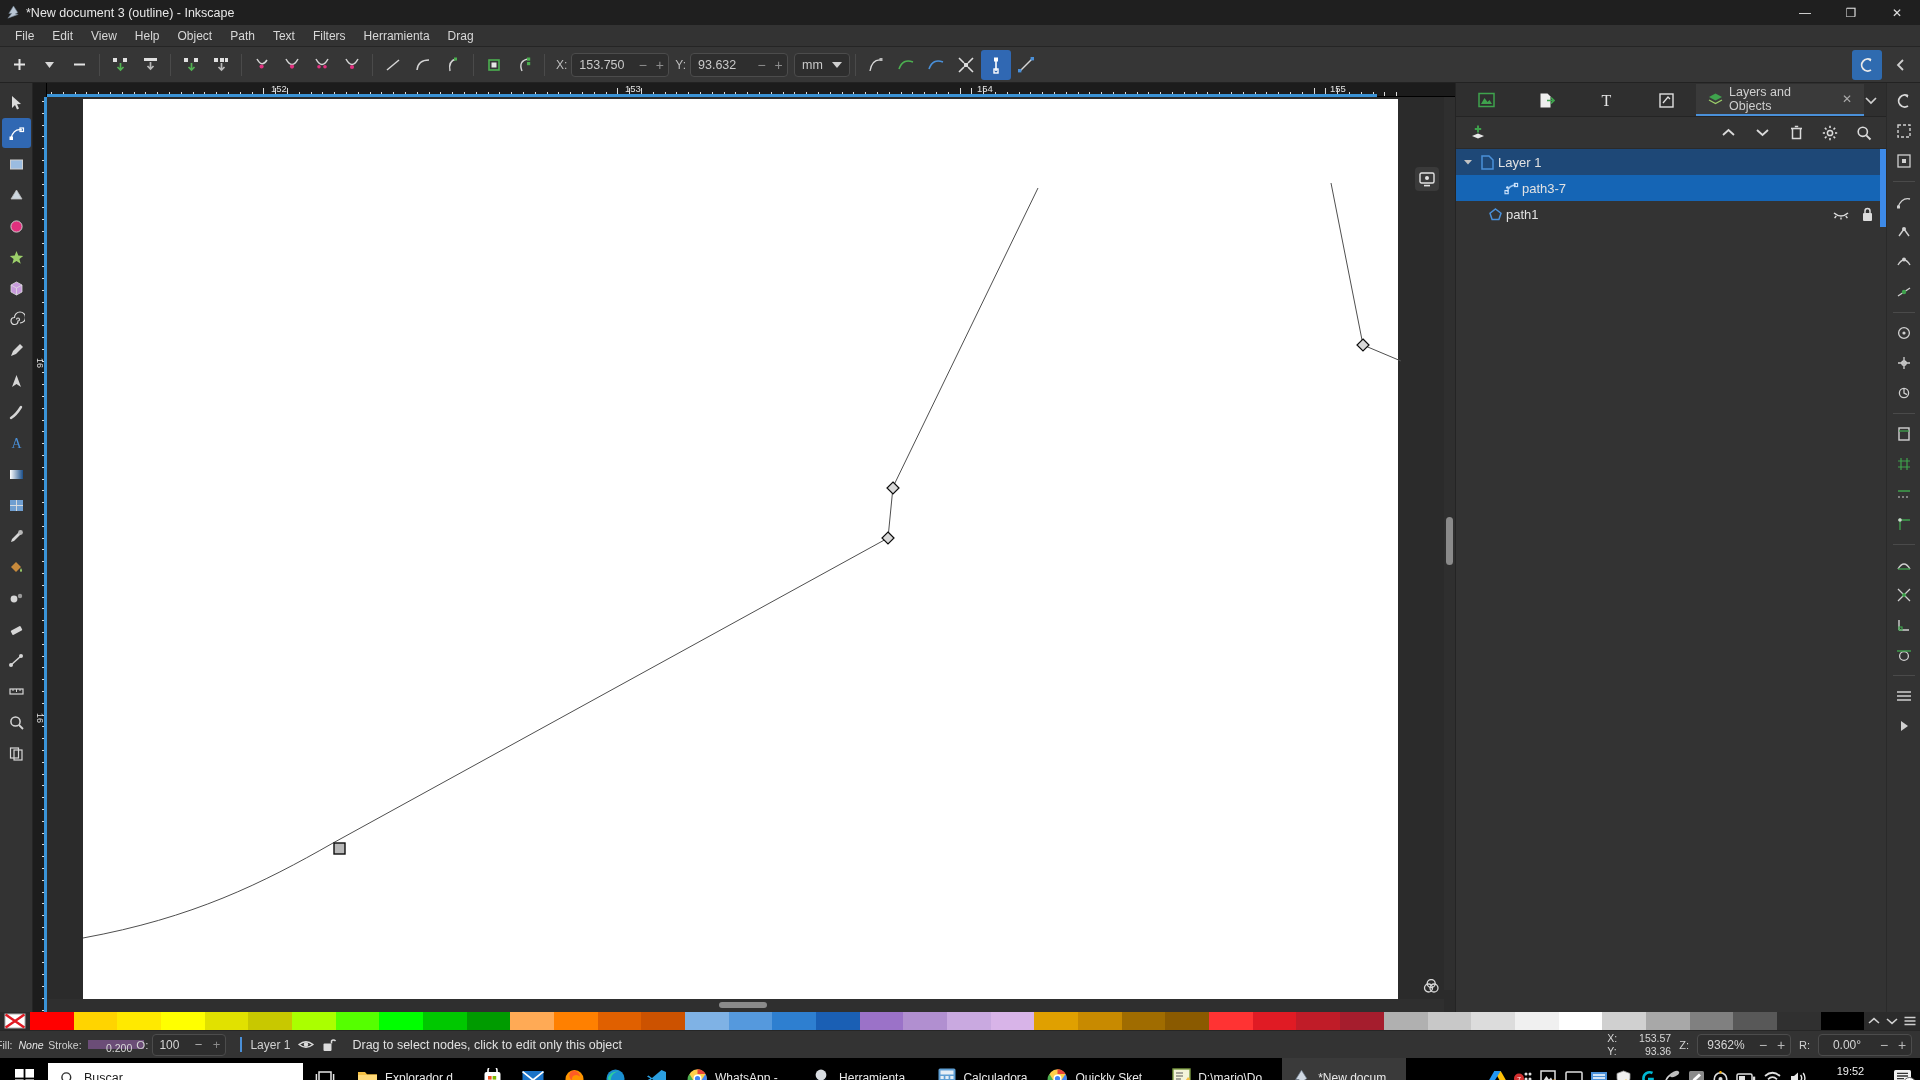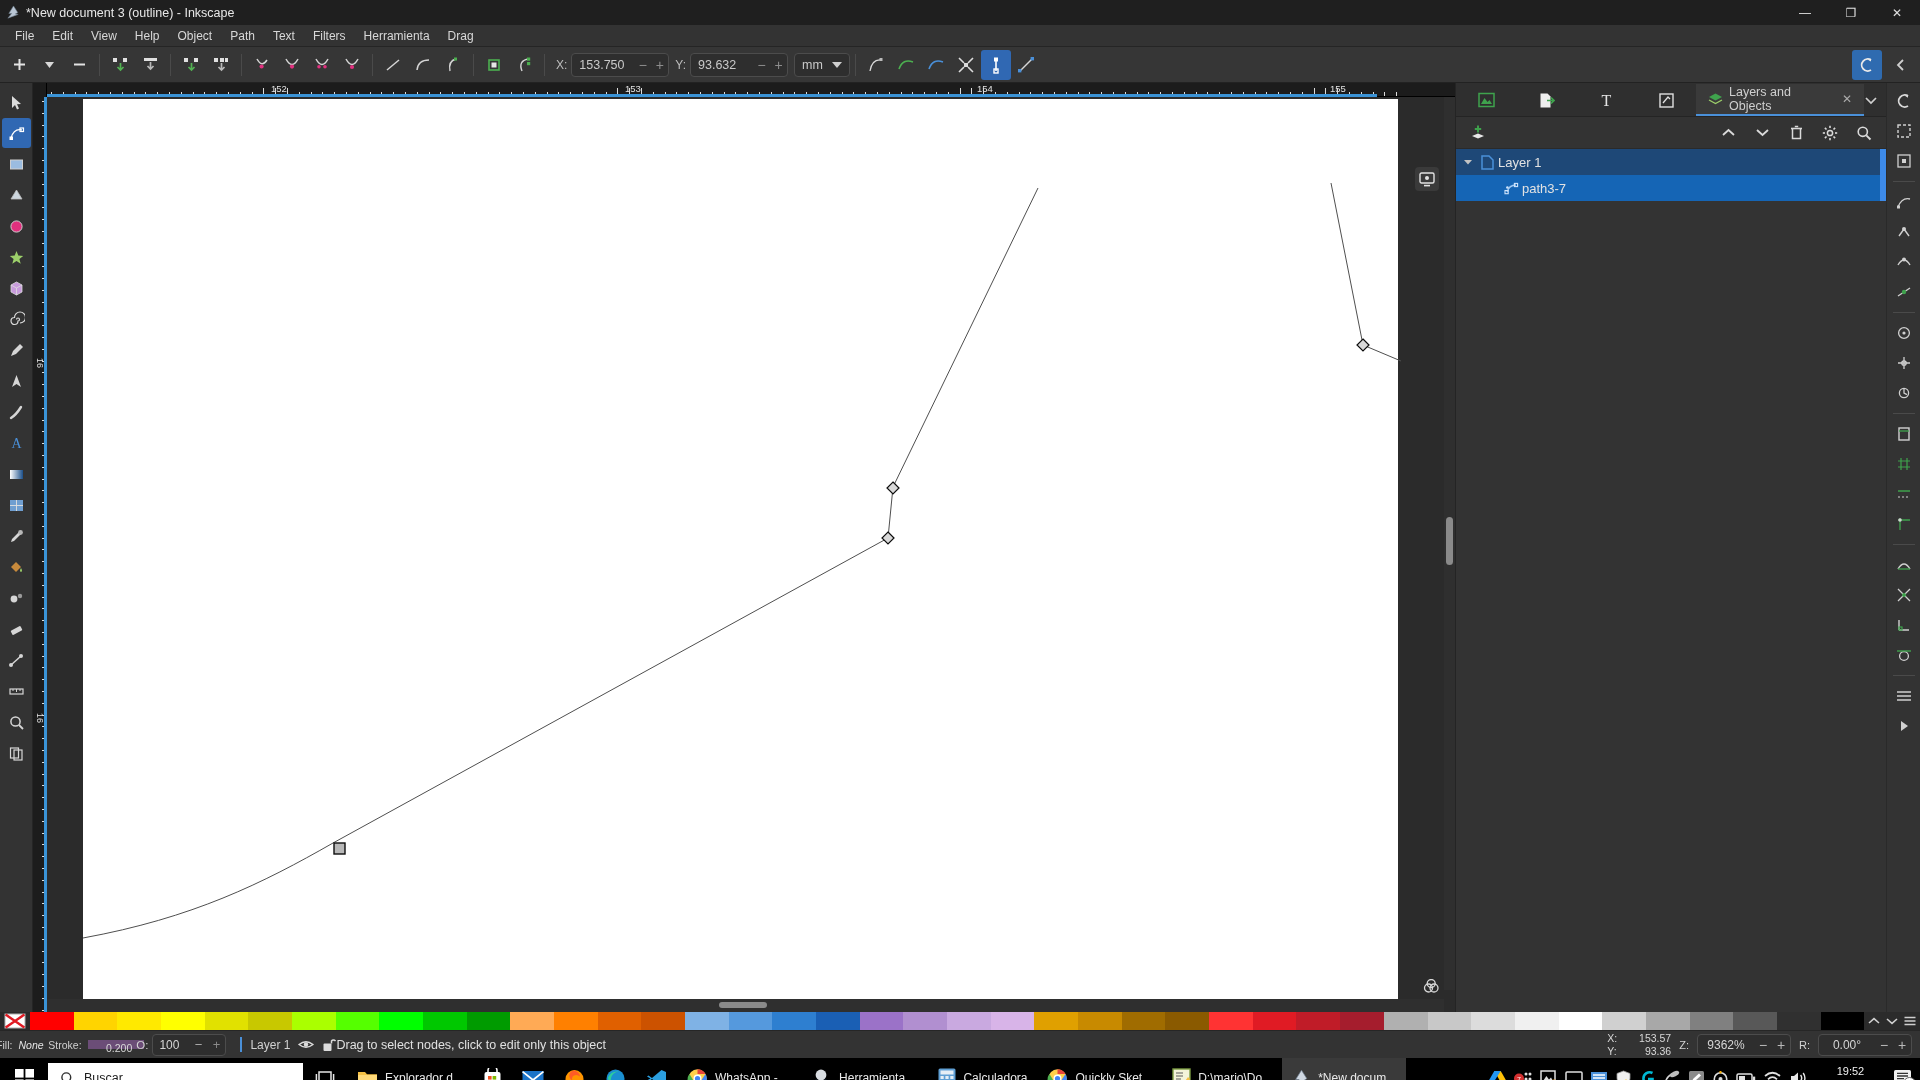--- a/index.html
+++ b/index.html
@@ -115,21 +115,21 @@
   .fs-line { display:flex; align-items:center; gap:6px; height:13px; font-size:10.5px; }
   .fs-key { width:38px; text-align:right; color:#d0d0d0; }
   .fs-none { font-style:italic; font-size:10.5px; color:#e4e4e4; }
   .fs-swatch { width:56px; height:9px; background:#6b4d77; }
   .opacity-wrap { display:flex; align-items:center; gap:4px; margin-left:4px; }
   .opacity-box { display:flex; align-items:center; background:#2e2e2e; border:1px solid #4c4c4c;
     border-radius:4px; height:22px; }
   .opacity-box input { width:36px; background:transparent; border:0; color:#d5d5d5;
     font-size:12px; text-align:left; padding-left:6px; outline:none; font-family:"Liberation Sans",sans-serif;}
   .sb-layer { display:flex; align-items:center; gap:8px; margin-left:14px; }
-  .sb-msg { margin-left:0; font-size:12.5px; color:#e0e0e0; }
+  .sb-msg { margin-left:16px; font-size:12.5px; color:#e0e0e0; }
   .sb-right { margin-left:auto; display:flex; align-items:center; gap:8px; padding-right:8px; }
   .xy { display:flex; flex-direction:column; font-size:10.5px; color:#d8d8d8; }
   .xy div { display:flex; gap:8px; height:13px; align-items:center;}
   .xy b { font-weight:normal; width:12px; }
   .xy i { font-style:normal; width:44px; text-align:right; }
   .zbox { display:flex; align-items:center; background:#2e2e2e; border:1px solid #4c4c4c;
     border-radius:4px; height:22px; }
   .zbox input { width:56px; background:transparent; border:0; color:#d5d5d5; font-size:12px;
     text-align:center; outline:none; font-family:"Liberation Sans",sans-serif; }
   .zbox .mb { width:18px; text-align:center; color:#b9b9b9; font-size:14px; }
@@ -891,20 +891,41 @@
                 <path d="M3 11 Q5 4 12 4" stroke="#9fc9f3" stroke-width="1.3" fill="none"></path>
                 <rect x="1" y="9.5" width="3.2" height="3.2" fill="none" stroke="#cfe4fb" stroke-width="1.1"></rect>
                 <rect x="10.4" y="2.4" width="3.2" height="3.2" fill="none" stroke="#cfe4fb" stroke-width="1.1"></rect>
                 <circle cx="3.4" cy="6.5" r="1.3" fill="#cfe4fb"></circle>
               </svg>
           </div>
           <div class="nm">path3-7</div>
           <div class="colorbar"></div>
         </div>
 
+        <div class="lrow" style="padding-left:28px;">
+          <div class="ico">
+            <svg width="15" height="15" viewBox="0 0 15 15">
+                <path d="M7.5 2 L13 6.2 L10.9 12.5 L4.1 12.5 L2 6.2 Z" fill="none" stroke="#4a90d9" stroke-width="1.5"></path>
+              </svg>
+          </div>
+          <div class="nm">path1</div>
+          <div class="rico">
+            <svg width="16" height="11" viewBox="0 0 16 11">
+                <path d="M1 4 Q8 10 15 4" stroke="#dcdcdc" stroke-width="1.5" fill="none"></path>
+                <path d="M3.2 7 L1.6 9.2 M8 8.6 L8 10.6 M12.8 7 L14.4 9.2" stroke="#dcdcdc" stroke-width="1.4"></path>
+              </svg>
+          </div>
+          <div class="rico">
+            <svg width="13" height="15" viewBox="0 0 13 15">
+                <rect x="2" y="6" width="9" height="8" rx="1" fill="#dcdcdc"></rect>
+                <path d="M4 6 V4 a2.5 2.5 0 0 1 5 0 V6" fill="none" stroke="#dcdcdc" stroke-width="1.5"></path>
+              </svg>
+          </div>
+          <div class="colorbar"></div>
+        </div>
 
       </div>
     </div>
 
     <div class="dock-snap">
       <div class="sbtn">
         <svg width="18" height="18" viewBox="0 0 18 18">
             <path d="M13 4 A6 6 0 1 0 13 14" stroke="#d8d8d8" stroke-width="1.8" fill="none"></path>
             <path d="M13 2.4 L13 5.8 L10.2 4" fill="#d8d8d8"></path>
           </svg>

